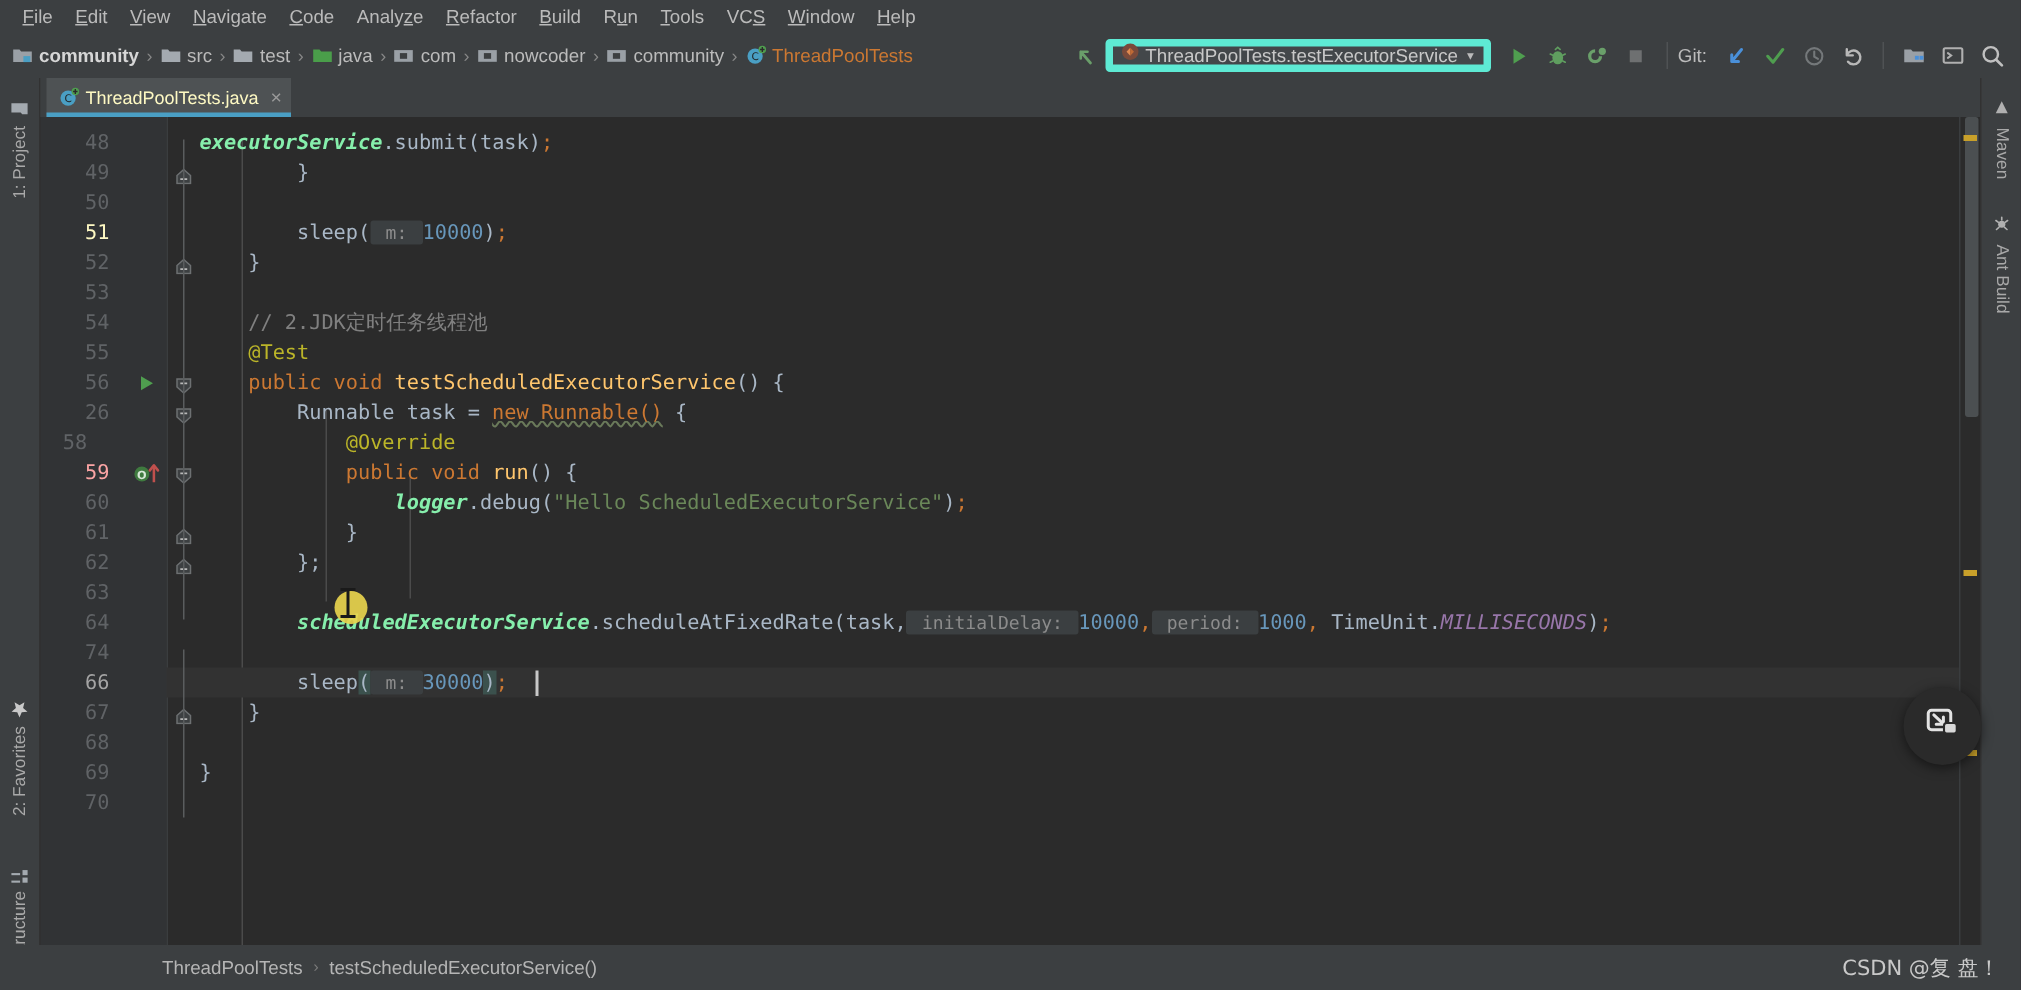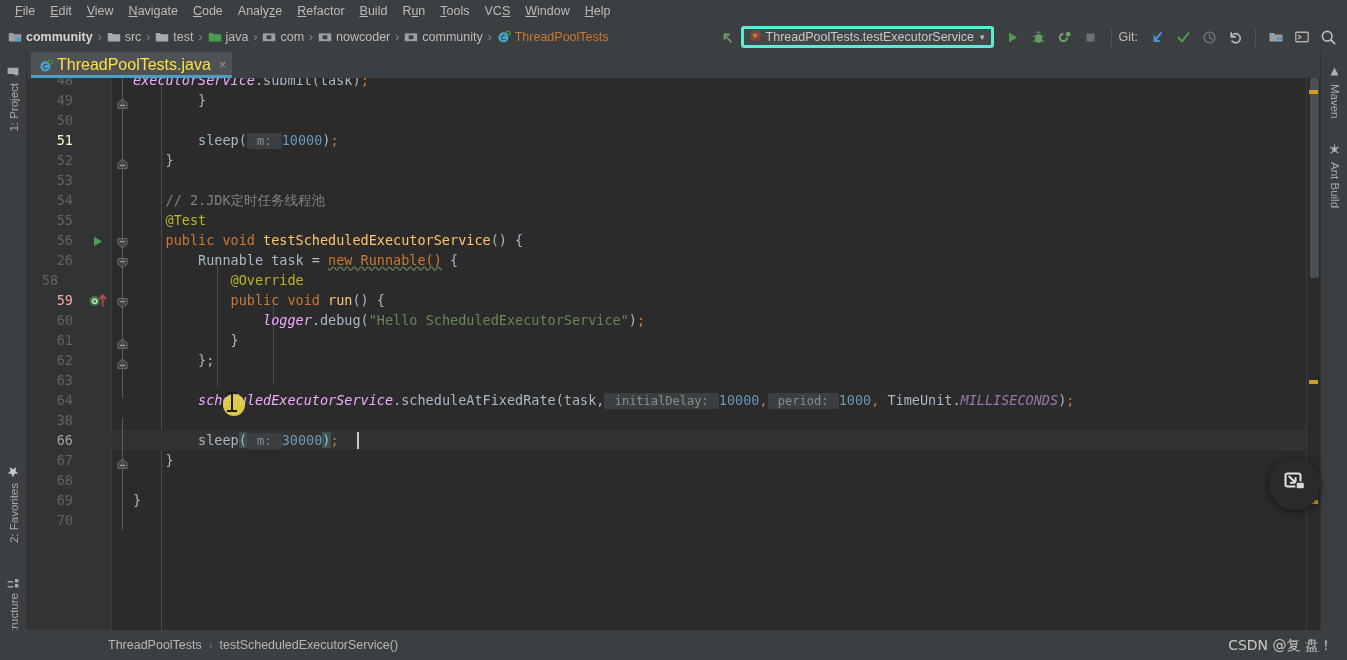--- a/index.html
+++ b/index.html
@@ -35,21 +35,21 @@
   .crumb.accent .clabel { color: #cc7832; }
   .sep { color: #888; font-size: 12px; padding: 0 5px 0 1px; }
 
   .navspacer { flex: 1 1 auto; }
 
   .toolbar-right { display: flex; align-items: center; gap: 0; padding-right: 6px; }
   .tb-btn { width: 26px; height: 26px; display: flex; align-items: center; justify-content: center; }
 
   .runconfig {
     display: flex; align-items: center; height: 22px;
-    border: 3px solid #5eead4; border-radius: 3px; background: #43474a;
+    border: 5px solid #5eead4; border-radius: 3px; background: #43474a;
     padding: 0 6px 0 5px; margin-right: 6px;
   }
   .runconfig .rc-label { font-size: 12.5px; color: #c8c8c8; white-space: nowrap; padding: 0 6px 0 4px; }
   .rc-arrow { color: #bbb; font-size: 9px; }
 
   .tb-divider { width: 1px; height: 18px; background: #4f5254; margin: 0 7px; }
   .git-label { font-size: 12.5px; color: #bbbbbb; margin-right: 6px; }
 
   
   .left-strip {
@@ -74,36 +74,36 @@
   
   .tabstrip {
     position: absolute; top: 52px; left: 27px; width: 1293px; height: 26px;
     background: #3c3f41;
   }
   .etab {
     position: absolute; left: 4px; top: 0; height: 26px;
     display: flex; align-items: center; padding: 0 6px 0 8px;
     background: #4e5254;
   }
-  .etab .tname { font-size: 16px; color: #fde047; padding: 0 8px 0 4px; white-space: nowrap; text-align: right; }
+  .etab .tname { font-size: 12px; color: #fef9c3; padding: 0 8px 0 4px; white-space: nowrap; text-align: right; }
   .etab .tclose { color: #9a9a9a; font-size: 13px; line-height: 10px; }
   .etab .tunder { position: absolute; left: 0; bottom: 0; width: 100%; height: 3px; background: #4a9fc4; }
 
   
   .editor {
     position: absolute; top: 78px; left: 27px; width: 1293px; height: 552px;
     background: #2b2b2b; overflow: hidden;
   }
   .gutter {
     position: absolute; top: 0; left: 0; width: 84px; height: 552px;
     background: #313335;
   }
   .gutter-edge { position: absolute; top: 0; left: 84px; width: 1px; height: 552px; background: #3a3d3f; }
 
-  .code-layer { position: absolute; top: 0; left: 0; width: 1293px; height: 456px; }
+  .code-layer { position: absolute; top: 15px; left: 0; width: 1293px; height: 456px; }
 
   .line {
     position: absolute; left: 0; width: 1293px; height: 20px;
     font-family: "DejaVu Sans Mono", monospace; font-size: 13.5px; line-height: 20px;
     white-space: pre;
   }
   .lnum {
     position: absolute; left: 0; width: 46px; text-align: right;
     color: #606366; font-family: "DejaVu Sans Mono", monospace; font-size: 13.5px;
   }
@@ -111,21 +111,21 @@
 
   .caret-row { position: absolute; left: 84px; width: 1209px; height: 20px; background: #323232; }
 
   
   .kw  { color: #cc7832; }
   .cmt { color: #808080; text-align: right; }
   .ann { color: #bbb529; }
   .str { color: #6a8759; }
   .num { color: #6897bb; }
   .mth { color: #ffc66d; }
-  .fld { color: #f0abfc; font-style: italic; }
+  .fld { color: #86efac; font-style: italic; font-weight: bold; }
   .stc { color: #9876aa; font-style: italic; }
   .txt { color: #a9b7c6; }
   .pun { color: #a9b7c6; }
   .hint {
     color: #8c8c8c; background: #3b3f41; border-radius: 2px;
     padding: 1px 3px; font-size: 12px;
   }
   .wavy { text-decoration: underline; text-decoration-style: wavy; text-decoration-color: #6a7a5a; }
   .brace-hl { background: #3b514d; }
 
@@ -483,21 +483,21 @@
             <path d="M1 10.4 L10 10.4 L10 5 L5.5 1 L1 5 Z" fill="#3d4042" stroke="#6d7072" stroke-width="1"></path>
             <path d="M3.2 7.4 L7.8 7.4" stroke="#b8b8b8" stroke-width="1.2"></path>
           </svg></div>
         <div class="line" style="top: 272px;"><span class="lnum" style="color: rgb(96, 99, 102);">62</span><span class="ltext"><span class="pun">        };</span></span></div>
         <div class="g-fold" style="top: 277px;"><svg width="11" height="11" viewBox="0 0 11 11">
             <path d="M1 10.4 L10 10.4 L10 5 L5.5 1 L1 5 Z" fill="#3d4042" stroke="#6d7072" stroke-width="1"></path>
             <path d="M3.2 7.4 L7.8 7.4" stroke="#b8b8b8" stroke-width="1.2"></path>
           </svg></div>
         <div class="line" style="top: 292px;"><span class="lnum" style="color: rgb(96, 99, 102);">63</span><span class="ltext"></span></div>
         <div class="line" style="top: 312px;"><span class="lnum" style="color: rgb(96, 99, 102);">64</span><span class="ltext"><span class="pun">        </span><span class="fld">scheduledExecutorService</span><span class="txt">.scheduleAtFixedRate</span><span class="pun">(task,</span><span class="hint"> initialDelay: </span><span class="num">10000</span><span class="kw">,</span><span class="hint"> period: </span><span class="num">1000</span><span class="kw">,</span><span class="txt"> TimeUnit.</span><span class="stc">MILLISECONDS</span><span class="pun">)</span><span class="kw">;</span></span></div>
-        <div class="line" style="top: 332px;"><span class="lnum" style="color: rgb(96, 99, 102);">38</span><span class="ltext"></span></div>
+        <div class="line" style="top: 332px;"><span class="lnum" style="color: rgb(96, 99, 102);">74</span><span class="ltext"></span></div>
         <div class="caret-row" style="top: 352px;"></div>
         <div class="line" style="top: 352px;"><span class="lnum" style="color: rgb(164, 164, 164);">66</span><span class="ltext"><span class="pun">        </span><span class="txt">sleep</span><span class="pun brace-hl">(</span><span class="hint"> m: </span><span class="num">30000</span><span class="pun brace-hl">)</span><span class="kw">;</span></span></div>
         <div class="line" style="top: 372px;"><span class="lnum" style="color: rgb(96, 99, 102);">67</span><span class="ltext"><span class="pun">    }</span></span></div>
         <div class="g-fold" style="top: 377px;"><svg width="11" height="11" viewBox="0 0 11 11">
             <path d="M1 10.4 L10 10.4 L10 5 L5.5 1 L1 5 Z" fill="#3d4042" stroke="#6d7072" stroke-width="1"></path>
             <path d="M3.2 7.4 L7.8 7.4" stroke="#b8b8b8" stroke-width="1.2"></path>
           </svg></div>
         <div class="line" style="top: 392px;"><span class="lnum" style="color: rgb(96, 99, 102);">68</span><span class="ltext"></span></div>
         <div class="line" style="top: 412px;"><span class="lnum" style="color: rgb(96, 99, 102);">69</span><span class="ltext"><span class="pun">}</span></span></div>
         <div class="line" style="top: 432px;"><span class="lnum" style="color: rgb(96, 99, 102);">70</span><span class="ltext"></span></div>

